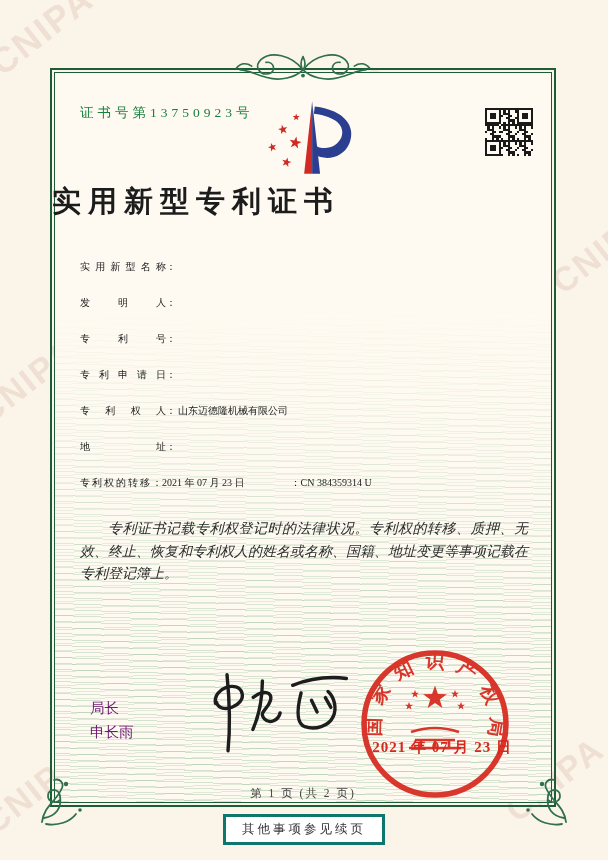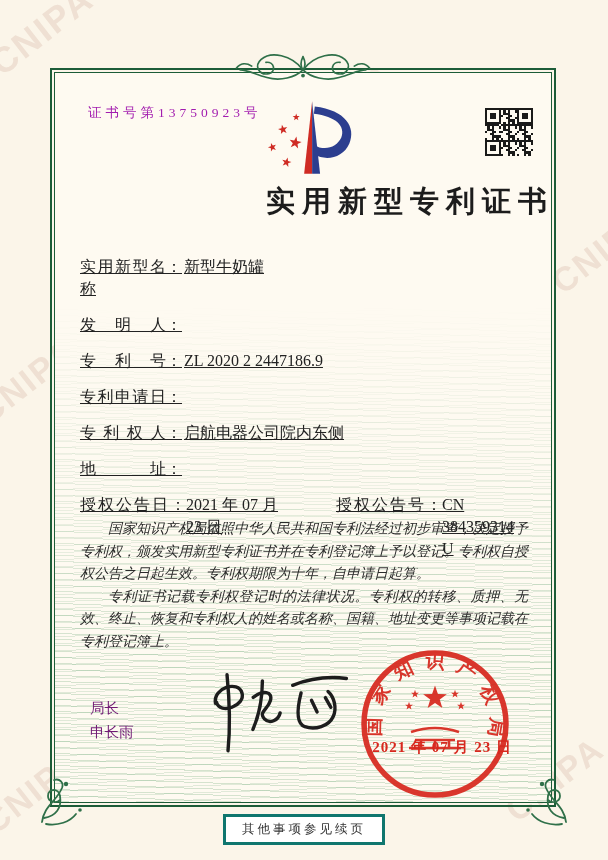--- a/index.html
+++ b/index.html
@@ -47,28 +47,28 @@
     -webkit-mask-image:linear-gradient(to bottom, transparent 0 32%, rgba(0,0,0,.5) 55%, rgba(0,0,0,.95) 78% 100%);
     mask-image:linear-gradient(to bottom, transparent 0 32%, rgba(0,0,0,.5) 55%, rgba(0,0,0,.95) 78% 100%);
   }
   .ornament-top{position:absolute;left:208px;top:46px;width:190px;height:44px;z-index:2;}
   .corner-fl{position:absolute;width:54px;height:54px;z-index:2;}
   .corner-bl{left:36px;top:774px;}
   .corner-br{left:518px;top:774px;transform:scaleX(-1);}
 
   
   .content{position:absolute;inset:0;z-index:2;}
-  .cert-no{position:absolute;left:36px;top:34px;font-size:13.5px;letter-spacing:4px;color:#a21caf;}
+  .cert-no{position:absolute;left:28px;top:34px;font-size:13.5px;letter-spacing:4px;color:#15803d;}
   .logo{position:absolute;left:196px;top:26px;width:130px;height:84px;}
   .qr{position:absolute;left:433px;top:38px;width:48px;height:48px;}
   .title{
-    position:absolute;left:0;top:112px;width:100%;text-align:right;
+    position:absolute;left:0;top:112px;width:100%;text-align:left;
     font-size:29px;font-weight:bold;letter-spacing:7px;color:#1c1c1c;
   }
-  .fields{position:absolute;left:28px;top:186px;right:40px;font-size:16px;line-height:22px;text-decoration:underline;}
+  .fields{position:absolute;left:28px;top:186px;right:40px;font-size:10px;line-height:22px;}
   .frow{display:flex;align-items:flex-start;margin-bottom:14px;}
   .flabel{
     width:86px;flex:0 0 86px;
     text-align:justify;text-align-last:justify;
     -moz-text-align-last:justify;
   }
   .fcolon{flex:0 0 auto;}
   .fvalue{flex:1 1 auto;padding-left:2px;}
   .grant-row{display:flex;align-items:flex-start;margin-bottom:0;}
   .grant-no{margin-left:46px;display:flex;}
@@ -388,58 +388,54 @@
           <rect x="19" y="20" width="1" height="1" fill="#1a1a1a"></rect>
         </svg>
     </div>
 
     <div class="title">实用新型专利证书</div>
 
     <div class="fields">
       <div class="frow">
         <span class="flabel">实用新型名称</span>
           <span class="fcolon">：</span>
-        <span class="fvalue">新型牛奶罐</span>
       </div>
       <div class="frow">
         <span class="flabel">发明人</span>
           <span class="fcolon">：</span>
       </div>
       <div class="frow">
         <span class="flabel">专利号</span>
           <span class="fcolon">：</span>
-        <span class="fvalue">ZL 2020 2 2447186.9</span>
       </div>
       <div class="frow">
         <span class="flabel">专利申请日</span>
           <span class="fcolon">：</span>
       </div>
       <div class="frow">
         <span class="flabel">专利权人</span>
           <span class="fcolon">：</span>
-        <span class="fvalue">启航电器公司院内东侧</span>
+        <span class="fvalue">山东迈德隆机械有限公司</span>
       </div>
       <div class="frow">
         <span class="flabel">地址</span>
           <span class="fcolon">：</span>
       </div>
       <div class="frow grant-row">
-        <span class="gl">授权公告日</span>
+        <span class="gl">专利权的转移</span>
           <span>：</span>
         <span>2021 年 07 月 23 日</span>
         <span class="grant-no">
-          <span class="gl">授权公告号</span>
             <span>：</span>
           <span>CN 384359314 U</span>
         </span>
       </div>
     </div>
 
     <div class="body-text">
-      <p>国家知识产权局依照中华人民共和国专利法经过初步审查，决定授予专利权，颁发实用新型专利证书并在专利登记簿上予以登记。专利权自授权公告之日起生效。专利权期限为十年，自申请日起算。</p>
       <p>专利证书记载专利权登记时的法律状况。专利权的转移、质押、无效、终止、恢复和专利权人的姓名或名称、国籍、地址变更等事项记载在专利登记簿上。</p>
     </div>
 
     <div class="sig-block">
       <div>局长</div>
       <div>申长雨</div>
     </div>
 
     <svg class="sig-hand" viewBox="0 0 180 90">
       <g fill="none" stroke="#1d1d1d" stroke-width="3.4" stroke-linecap="round" stroke-linejoin="round" transform="rotate(-3 90 45)">
@@ -474,20 +470,21 @@
           <path d="M54,86 Q78,78 102,86"></path>
           <path d="M58,94 L98,94"></path>
           <path d="M52,102 L104,102"></path>
           <path d="M64,94 L64,102 M78,94 L78,102 M92,94 L92,102"></path>
         </g>
       </g>
     </svg>
 
     <div class="seal-date">2021 年 07 月 23 日</div>
 
+    <div class="page-num">第 1 页 (共 2 页)</div>
   </div>
 </div>
 
 <svg class="corner-fl corner-bl" viewBox="0 0 54 54">
   <g fill="none" stroke="#2f7049" stroke-width="1.8" stroke-linecap="round">
     <path d="M6,48 C8,32 20,28 26,14 C28,9 24,4 18,6"></path>
     <path d="M8,44 C20,42 26,34 24,22 C23,14 12,14 12,22 C12,28 20,30 24,26"></path>
     <path d="M10,50 C22,52 34,48 40,40"></path>
     <circle cx="30" cy="10" r="2.2" fill="#2f7049" stroke="none"></circle>
     <circle cx="44" cy="36" r="1.8" fill="#2f7049" stroke="none"></circle>

